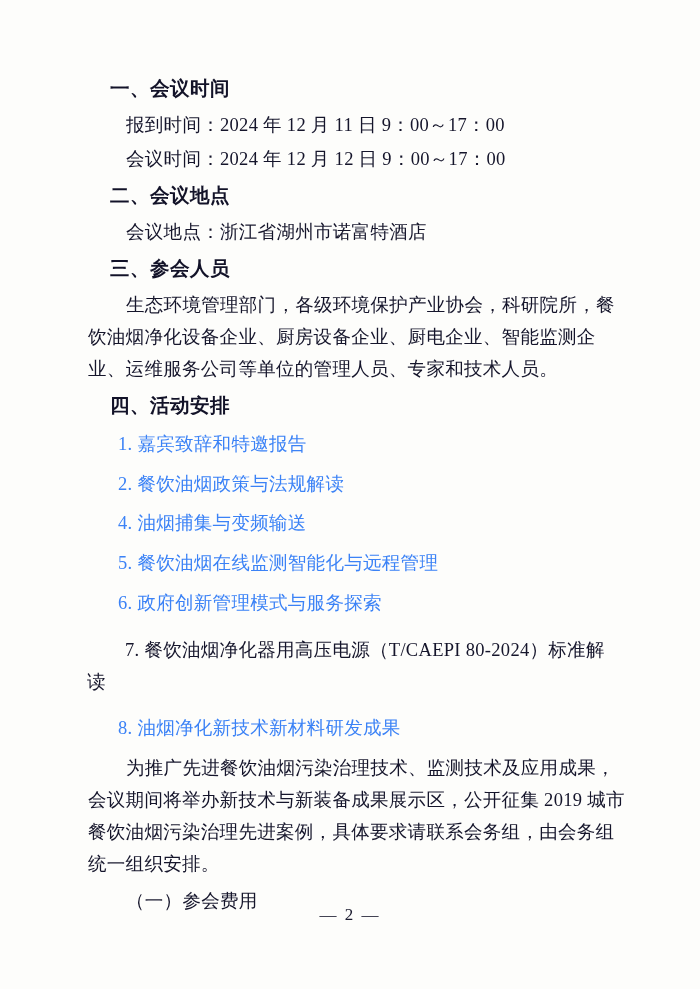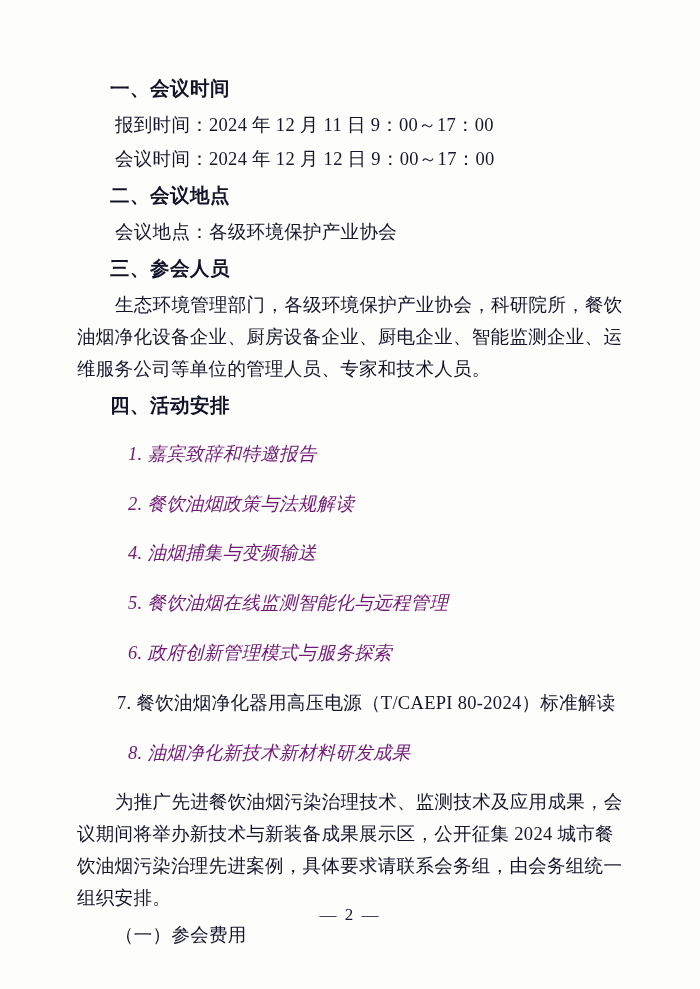--- a/index.html
+++ b/index.html
@@ -33,43 +33,42 @@
     font-weight: bold;
     letter-spacing: 0.5px;
     margin: 0 0 6px 0;
     padding-left: 38px;
     line-height: 1.55;
     color: #121228;
   }
   .para {
     font-size: 18.5px;
     line-height: 1.72;
-    margin: 0 0 2px 5px;
+    margin: 0 0 2px 16px;
     color: #15152b;
     letter-spacing: 0.3px;
   }
   .indent1 {
     padding-left: 38px;
   }
   .indent-body {
     text-indent: 38px;
   }
   .list-item {
     font-size: 18.5px;
     line-height: 1.72;
-    margin: 18px;
+    margin: 8px;
     padding-left: 38px;
     letter-spacing: 0.3px;
-    color: #701a75;
-    font-style: italic;
+    color: #3b82f6;
   }
   .list-item-wrap {
     font-size: 18.5px;
     line-height: 1.72;
-    margin: 7px;
+    margin: 15px;
     text-indent: 38px;
     letter-spacing: 0.3px;
     color: #15152b;
   }
   .section-gap {
     height: 3px;
   }
   .footer {
     position: absolute;
     left: 0;
@@ -87,36 +86,36 @@
 
 <div class="page">
   <div class="content">
 
     <div class="heading">一、会议时间</div>
     <div class="para indent1">报到时间：2024 年 12 月 11 日 9：00～17：00</div>
     <div class="para indent1">会议时间：2024 年 12 月 12 日 9：00～17：00</div>
     <div class="section-gap"></div>
 
     <div class="heading">二、会议地点</div>
-    <div class="para indent1">会议地点：各级环境保护产业协会</div>
+    <div class="para indent1">会议地点：浙江省湖州市诺富特酒店</div>
     <div class="section-gap"></div>
 
     <div class="heading">三、参会人员</div>
     <div class="para indent-body">生态环境管理部门，各级环境保护产业协会，科研院所，餐饮油烟净化设备企业、厨房设备企业、厨电企业、智能监测企业、运维服务公司等单位的管理人员、专家和技术人员。</div>
     <div class="section-gap"></div>
 
     <div class="heading">四、活动安排</div>
     <div class="list-item">1. 嘉宾致辞和特邀报告</div>
     <div class="list-item">2. 餐饮油烟政策与法规解读</div>
     <div class="list-item">4. 油烟捕集与变频输送</div>
     <div class="list-item">5. 餐饮油烟在线监测智能化与远程管理</div>
     <div class="list-item">6. 政府创新管理模式与服务探索</div>
     <div class="list-item-wrap">7. 餐饮油烟净化器用高压电源（T/CAEPI 80-2024）标准解读</div>
     <div class="list-item">8. 油烟净化新技术新材料研发成果</div>
-    <div class="para indent-body">为推广先进餐饮油烟污染治理技术、监测技术及应用成果，会议期间将举办新技术与新装备成果展示区，公开征集 2024 城市餐饮油烟污染治理先进案例，具体要求请联系会务组，由会务组统一组织安排。</div>
+    <div class="para indent-body">为推广先进餐饮油烟污染治理技术、监测技术及应用成果，会议期间将举办新技术与新装备成果展示区，公开征集 2019 城市餐饮油烟污染治理先进案例，具体要求请联系会务组，由会务组统一组织安排。</div>
     <div class="section-gap"></div>
 
     <div class="para indent1">（一）参会费用</div>
 
   </div>
 
   <div class="footer">— 2 —</div>
 </div>
 
 </body></html>

